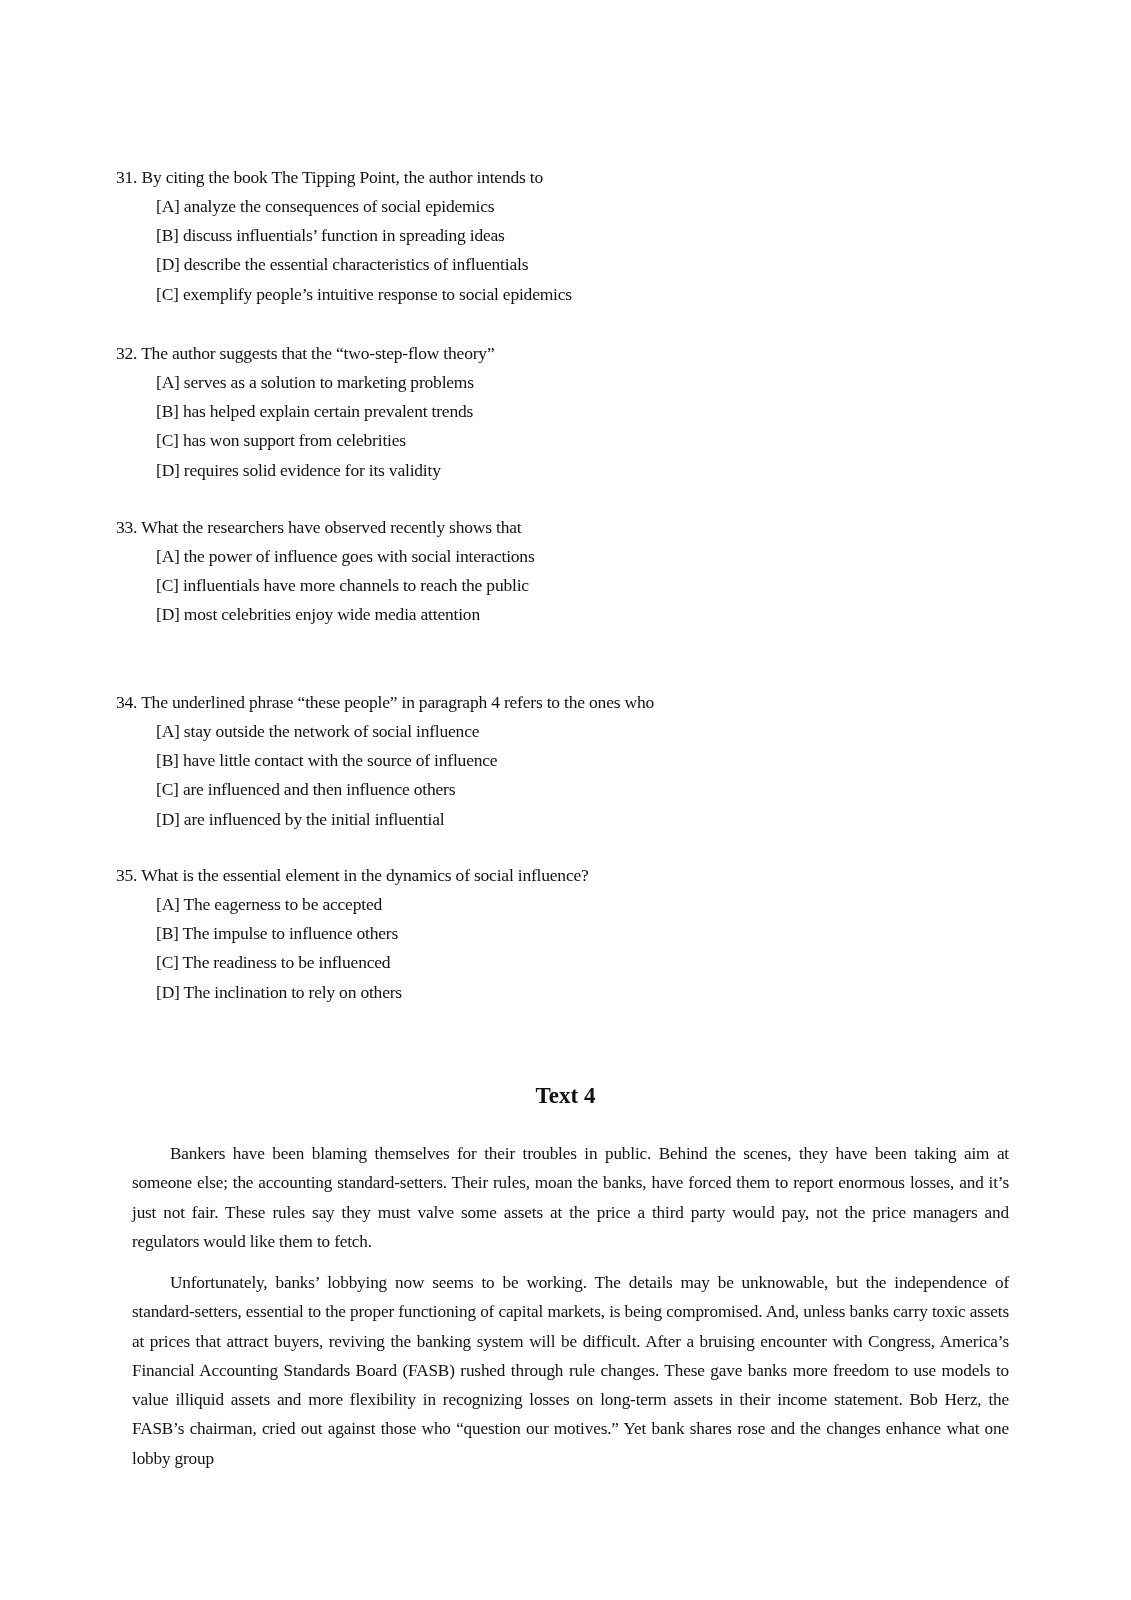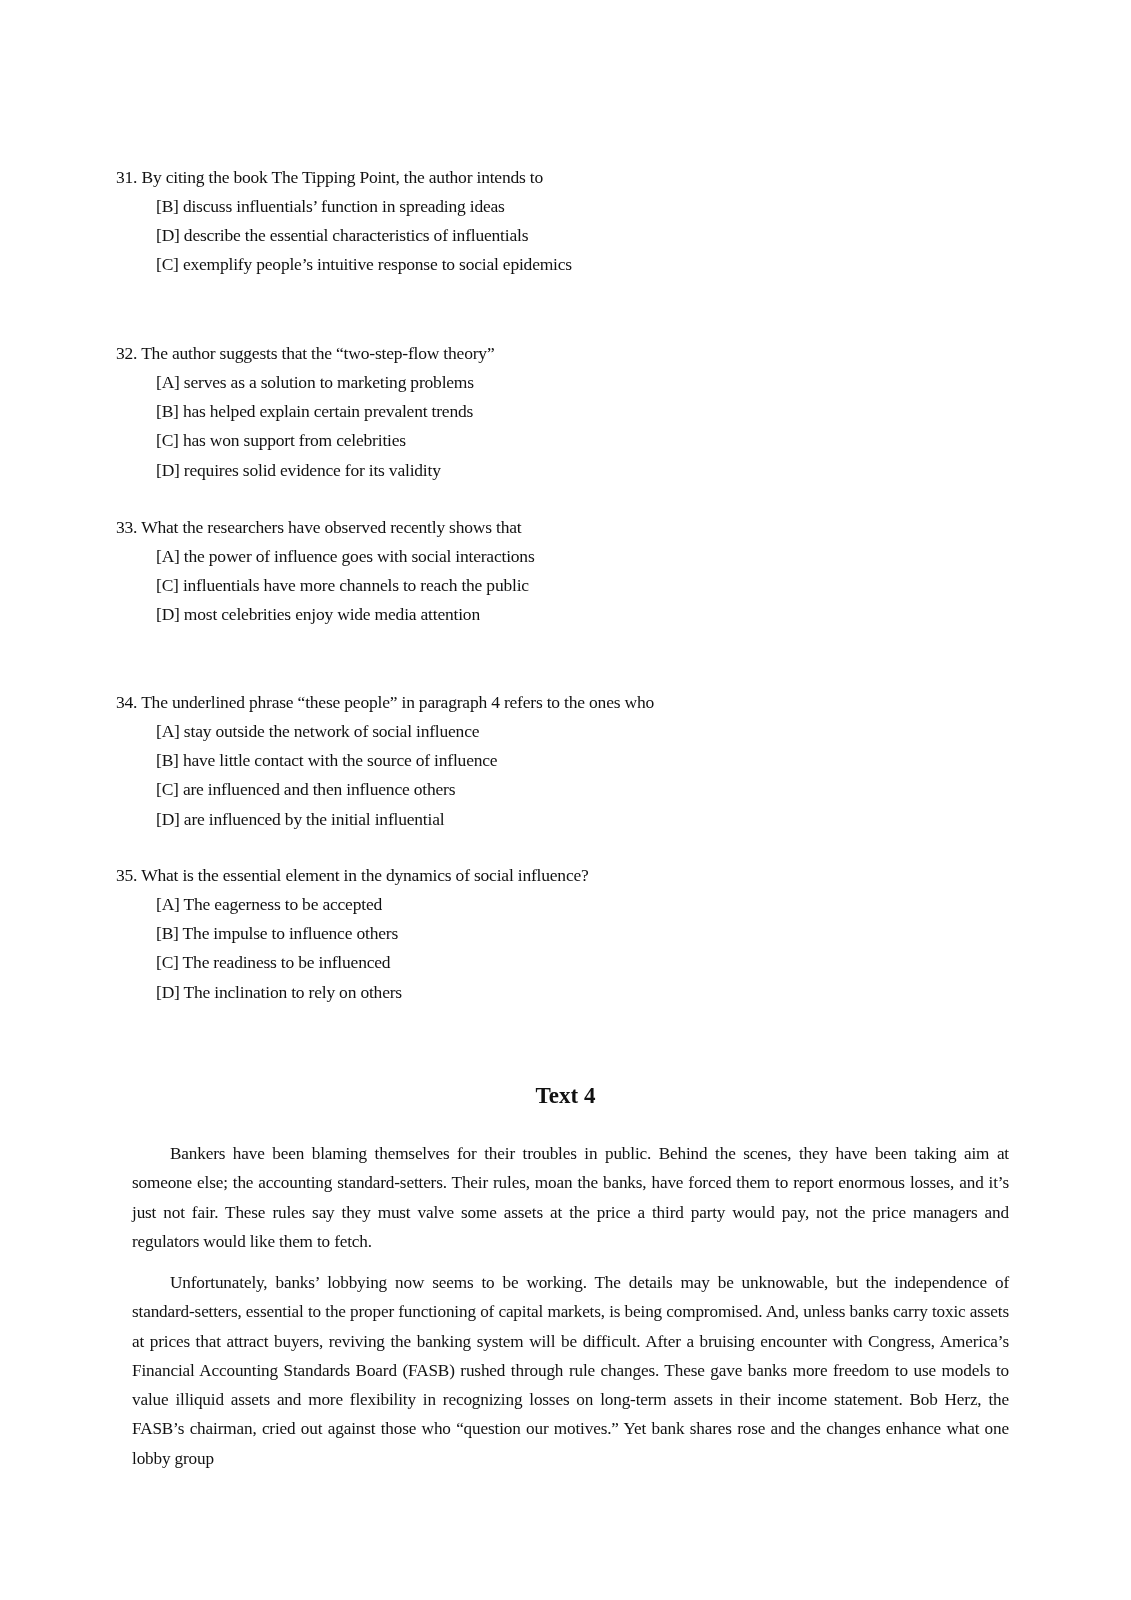--- a/index.html
+++ b/index.html
@@ -22,20 +22,21 @@
     letter-spacing: -0.15px; margin: 16px;
   }
 </style>
 </head>
 <body>
 
 <div class="page">
 
   <div class="question" style="top:163px;">
     <div class="q-stem">31. By citing the book The Tipping Point, the author intends to</div>
+    <div class="q-option">[A] analyze the consequences of social epidemics</div>
     <div class="q-option">[B] discuss influentials’ function in spreading ideas</div>
     <div class="q-option">[D] describe the essential characteristics of influentials</div>
     <div class="q-option">[C] exemplify people’s intuitive response to social epidemics</div>
   </div>
 
   <div class="question" style="top:339px;">
     <div class="q-stem">32. The author suggests that the “two-step-flow theory”</div>
     <div class="q-option">[A] serves as a solution to marketing problems</div>
     <div class="q-option">[B] has helped explain certain prevalent trends</div>
     <div class="q-option">[C] has won support from celebrities</div>

